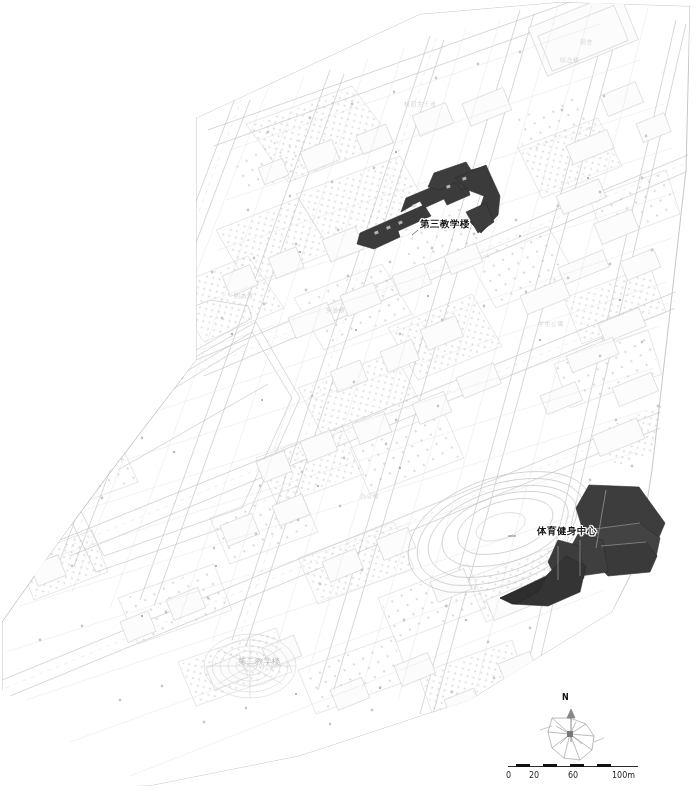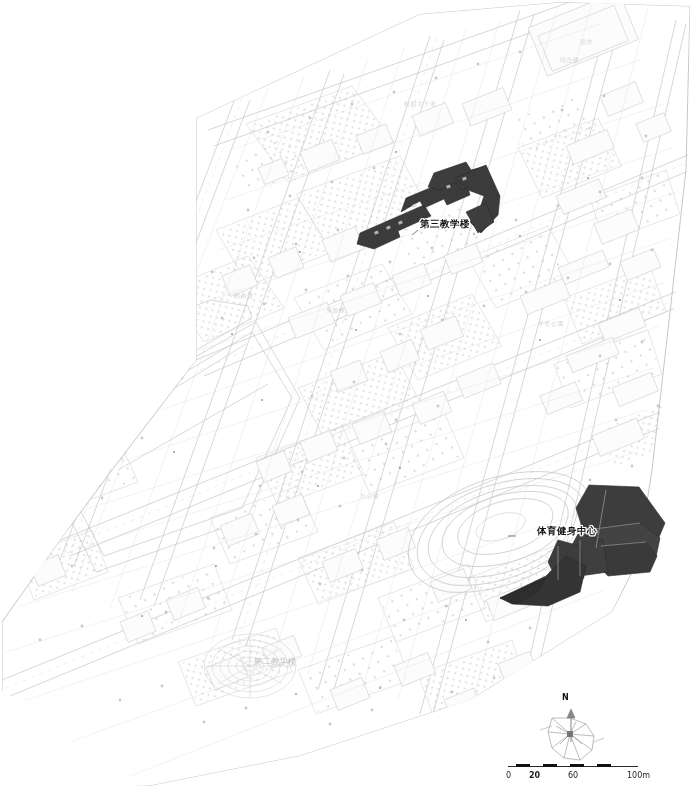--- a/index.html
+++ b/index.html
@@ -36,21 +36,20 @@
     color: #141414;
     font-weight: 600;
     text-shadow:
        1px 0 0 #fff, -1px 0 0 #fff, 0 1px 0 #fff, 0 -1px 0 #fff,
        1px 1px 0 #fff, -1px -1px 0 #fff, 1px -1px 0 #fff, -1px 1px 0 #fff;
   }
   .label-faint {
     font-size: 8px;
     color: #b9b9b9;
     font-weight: 400;
-    margin-left: 16px;
   }
   .label-vfaint {
     font-size: 6px;
     color: #d2d2d2;
     font-weight: 400;
   }
   #scalebar {
     position: absolute;
     left: 508px;
     top: 764px;
@@ -553,19 +552,19 @@
   <div id="scalebar">
     <div class="scale-ticks">
       <div class="scale-line"></div>
       <div class="scale-dash" style="left:8px;  width:14px;"></div>
       <div class="scale-dash" style="left:35px; width:14px;"></div>
       <div class="scale-dash" style="left:62px; width:14px;"></div>
       <div class="scale-dash" style="left:89px; width:14px;"></div>
     </div>
     <div class="scale-nums">
       <span class="scale-num" style="left:-2px;">0</span>
-      <span class="scale-num" style="left:21px;font-weight:bold;">20</span>
+      <span class="scale-num" style="left:21px;">20</span>
       <span class="scale-num" style="left:60px;">60</span>
-      <span class="scale-num" style="left:119px;">100m</span>
+      <span class="scale-num" style="left:104px;">100m</span>
     </div>
   </div>
 
 </div>
 
 </body></html>

